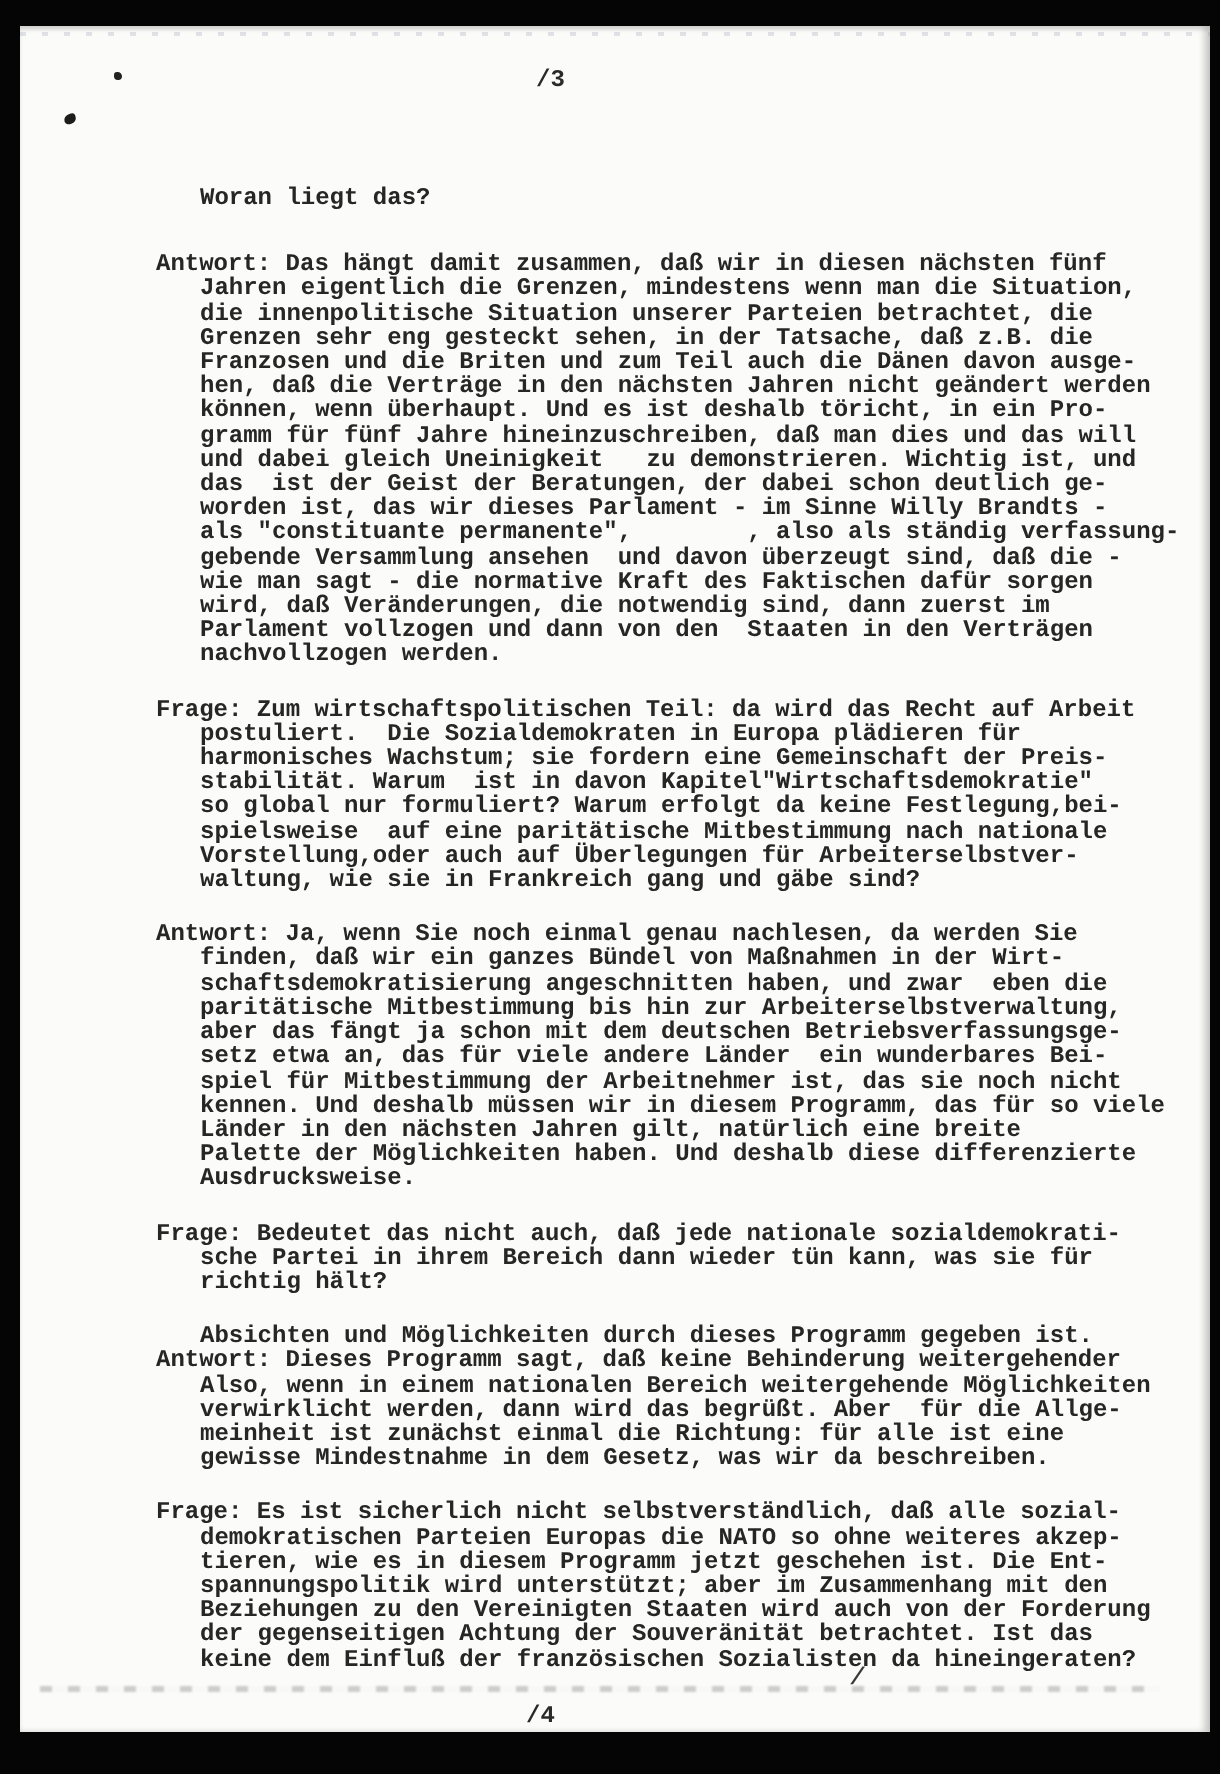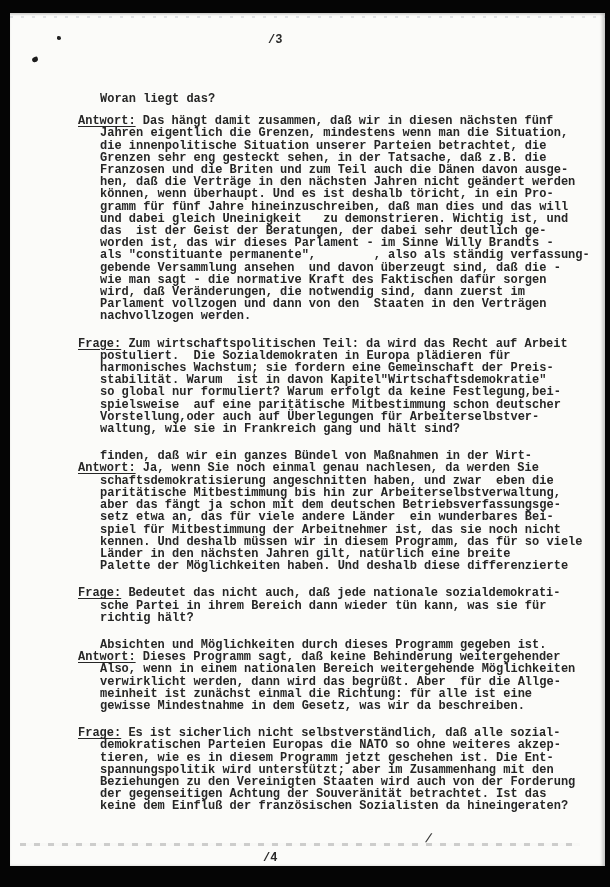--- a/index.html
+++ b/index.html
@@ -16,30 +16,30 @@
     box-shadow:inset -3px 0 3px rgba(0,0,0,0.18), inset 0 2px 2px rgba(0,0,0,0.10);
   }
   .page-num-top{
     position:absolute;left:258px;top:20px;
     font:bold 12px/14px "Liberation Mono",monospace;color:#2a2a2a;
   }
   .doc-body{
     position:absolute;left:68px;top:80px;width:505px;
   }
   .qa-block{margin:0 0 15px 0;}
-  .qa-block.intro{margin-bottom:10px;}
+  .qa-block.intro{margin-bottom:21px;}
   .line{
     white-space:pre;
     font:bold 12px/12.2px "Liberation Mono",monospace;
     color:#262626;
     letter-spacing:0;
   }
   .line.cont{padding-left:22px;}
   .intro .line{padding-left:22px;}
-  .paragraph-label{text-decoration:underline;text-underline-offset:2px;}
+  .paragraph-label{text-underline-offset:2px;}
   .page-num-bottom{
     position:absolute;left:253px;top:838px;
     font:bold 12px/14px "Liberation Mono",monospace;color:#2a2a2a;
   }
   .smudge-row{
     position:absolute;left:10px;top:830px;width:560px;height:3px;
     background:repeating-linear-gradient(90deg,rgba(120,120,120,0.35) 0 6px,rgba(120,120,120,0.02) 6px 14px);
     filter:blur(0.6px);
   }
   .stray-slash{
@@ -79,50 +79,51 @@
       <div class="qa-block">
         <div class="line first"><span class="paragraph-label">Antwort:</span><span> Das hängt damit zusammen, daß wir in diesen nächsten fünf</span></div>
         <div class="line cont">Jahren eigentlich die Grenzen, mindestens wenn man die Situation,</div>
         <div class="line cont">die innenpolitische Situation unserer Parteien betrachtet, die</div>
         <div class="line cont">Grenzen sehr eng gesteckt sehen, in der Tatsache, daß z.B. die</div>
         <div class="line cont">Franzosen und die Briten und zum Teil auch die Dänen davon ausge-</div>
         <div class="line cont">hen, daß die Verträge in den nächsten Jahren nicht geändert werden</div>
         <div class="line cont">können, wenn überhaupt. Und es ist deshalb töricht, in ein Pro-</div>
         <div class="line cont">gramm für fünf Jahre hineinzuschreiben, daß man dies und das will</div>
         <div class="line cont">und dabei gleich Uneinigkeit   zu demonstrieren. Wichtig ist, und</div>
-        <div class="line cont">das  ist der Geist der Beratungen, der dabei sehr deutlich ge-</div>
+        <div class="line cont">das  ist der Geist der Beratungen, der dabei schon deutlich ge-</div>
         <div class="line cont">worden ist, das wir dieses Parlament - im Sinne Willy Brandts -</div>
         <div class="line cont">als "constituante permanente",        , also als ständig verfassung-</div>
         <div class="line cont">gebende Versammlung ansehen  und davon überzeugt sind, daß die -</div>
         <div class="line cont">wie man sagt - die normative Kraft des Faktischen dafür sorgen</div>
         <div class="line cont">wird, daß Veränderungen, die notwendig sind, dann zuerst im</div>
         <div class="line cont">Parlament vollzogen und dann von den  Staaten in den Verträgen</div>
         <div class="line cont">nachvollzogen werden.</div>
       </div>
       <div class="qa-block">
         <div class="line first"><span class="paragraph-label">Frage:</span><span> Zum wirtschaftspolitischen Teil: da wird das Recht auf Arbeit</span></div>
         <div class="line cont">postuliert.  Die Sozialdemokraten in Europa plädieren für</div>
         <div class="line cont">harmonisches Wachstum; sie fordern eine Gemeinschaft der Preis-</div>
         <div class="line cont">stabilität. Warum  ist in davon Kapitel"Wirtschaftsdemokratie"</div>
         <div class="line cont">so global nur formuliert? Warum erfolgt da keine Festlegung,bei-</div>
-        <div class="line cont">spielsweise  auf eine paritätische Mitbestimmung schon deutscher</div>
+        <div class="line cont">spielsweise  auf eine paritätische Mitbestimmung nach nationale</div>
         <div class="line cont">Vorstellung,oder auch auf Überlegungen für Arbeiterselbstver-</div>
-        <div class="line cont">waltung, wie sie in Frankreich gang und hält sind?</div>
+        <div class="line cont">waltung, wie sie in Frankreich gang und gäbe sind?</div>
       </div>
       <div class="qa-block">
+        <div class="line first"><span class="paragraph-label">Antwort:</span><span> Ja, wenn Sie noch einmal genau nachlesen, da werden Sie</span></div>
         <div class="line cont">finden, daß wir ein ganzes Bündel von Maßnahmen in der Wirt-</div>
-        <div class="line first"><span class="paragraph-label">Antwort:</span><span> Ja, wenn Sie noch einmal genau nachlesen, da werden Sie</span></div>
         <div class="line cont">schaftsdemokratisierung angeschnitten haben, und zwar  eben die</div>
         <div class="line cont">paritätische Mitbestimmung bis hin zur Arbeiterselbstverwaltung,</div>
         <div class="line cont">aber das fängt ja schon mit dem deutschen Betriebsverfassungsge-</div>
         <div class="line cont">setz etwa an, das für viele andere Länder  ein wunderbares Bei-</div>
         <div class="line cont">spiel für Mitbestimmung der Arbeitnehmer ist, das sie noch nicht</div>
         <div class="line cont">kennen. Und deshalb müssen wir in diesem Programm, das für so viele</div>
         <div class="line cont">Länder in den nächsten Jahren gilt, natürlich eine breite</div>
         <div class="line cont">Palette der Möglichkeiten haben. Und deshalb diese differenzierte</div>
+        <div class="line cont">Ausdrucksweise.</div>
       </div>
       <div class="qa-block">
         <div class="line first"><span class="paragraph-label">Frage:</span><span> Bedeutet das nicht auch, daß jede nationale sozialdemokrati-</span></div>
         <div class="line cont">sche Partei in ihrem Bereich dann wieder tün kann, was sie für</div>
         <div class="line cont">richtig hält?</div>
       </div>
       <div class="qa-block">
         <div class="line cont">Absichten und Möglichkeiten durch dieses Programm gegeben ist.</div>
         <div class="line first"><span class="paragraph-label">Antwort:</span><span> Dieses Programm sagt, daß keine Behinderung weitergehender</span></div>
         <div class="line cont">Also, wenn in einem nationalen Bereich weitergehende Möglichkeiten</div>

